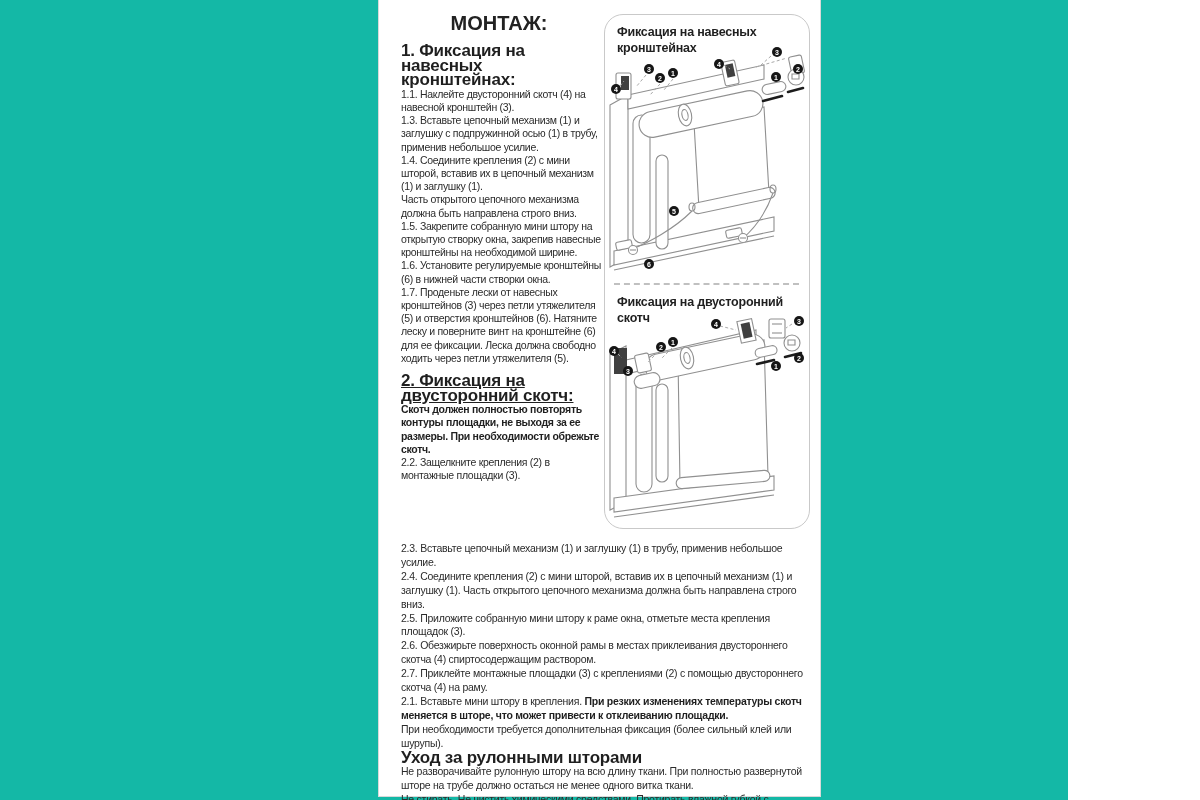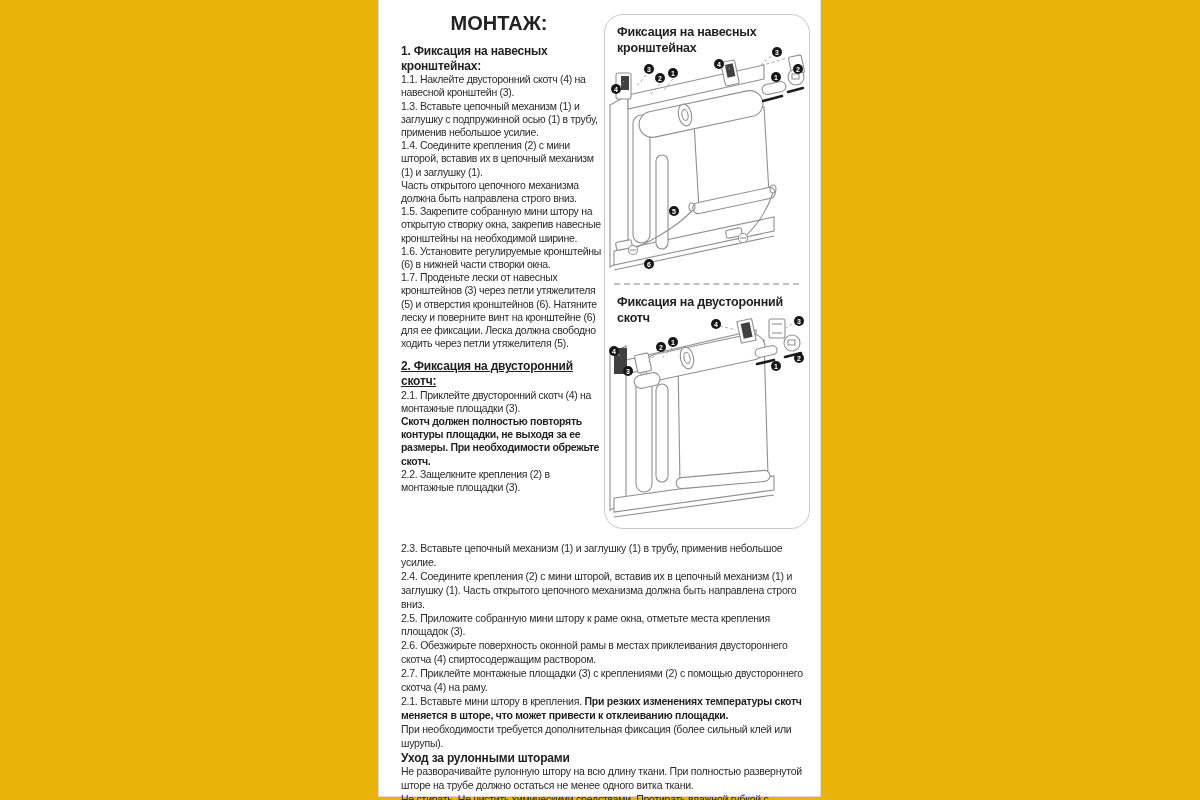--- a/index.html
+++ b/index.html
@@ -1,25 +1,25 @@
 <!DOCTYPE html>
 <html><head>
 <meta charset="utf-8">
 <style>
   html,body{margin:0;padding:0;background:#ffffff;}
-  .canvas{position:relative;width:1200px;height:800px;overflow:hidden;background:#eab308;
+  .canvas{position:relative;width:1068px;height:800px;overflow:hidden;background:#14b8a6;
           font-family:"Liberation Sans","DejaVu Sans",sans-serif;color:#2b2b2b;}
   .page{position:absolute;left:378px;top:-3px;width:441px;height:798px;background:#fff;
         border:1px solid #d9d9d9;}
   .page-title{position:absolute;left:22px;top:14px;width:196px;text-align:center;
         font-size:20px;font-weight:bold;color:#222;}
   .col-left{position:absolute;left:22px;top:46px;width:200px;font-size:10.5px;
         line-height:13.2px;letter-spacing:-0.3px;}
   .col-left p,.wide p{margin:0;}
-  .h{font-weight:bold;font-size:12px;line-height:14.6px;color:#1f1f1f;letter-spacing:-0.2px;}
+  .h{font-weight:bold;font-size:17px;line-height:14.6px;color:#1f1f1f;letter-spacing:-0.2px;}
   .mt{margin-top:9px !important;text-decoration:underline;}
   .b{font-weight:bold;color:#1f1f1f;}
   .wide{position:absolute;left:22px;top:544px;width:412px;font-size:10.5px;
         line-height:13.9px;letter-spacing:-0.25px;}
   .care{margin-top:15px;}
   .dbox{position:absolute;left:225px;top:16px;width:204px;height:513px;background:#fff;
         border:1px solid #c9c9c9;border-radius:19px;}
   .dtitle{position:absolute;left:12px;width:182px;font-size:12.5px;font-weight:bold;
         line-height:16px;color:#1f1f1f;letter-spacing:-0.2px;}
   #dt1{top:9px;}
@@ -48,21 +48,20 @@
     <div class="col-left">
       <p class="h">1. Фиксация на навесных кронштейнах:</p>
       <p>1.1. Наклейте двусторонний скотч (4) на навесной кронштейн (3).</p>
       <p>1.3. Вставьте цепочный механизм (1) и заглушку с подпружинной осью (1) в трубу, применив небольшое усилие.</p>
       <p>1.4. Соедините крепления (2) с мини шторой, вставив их в цепочный механизм (1) и заглушку (1).</p>
       <p>Часть открытого цепочного механизма должна быть направлена строго вниз.</p>
       <p>1.5. Закрепите собранную мини штору на открытую створку окна, закрепив навесные кронштейны на необходимой ширине.</p>
       <p>1.6. Установите регулируемые кронштейны (6) в нижней части створки окна.</p>
       <p>1.7. Проденьте лески от навесных кронштейнов (3) через петли утяжелителя (5) и отверстия кронштейнов (6). Натяните леску и поверните винт на кронштейне (6) для ее фиксации. Леска должна свободно ходить через петли утяжелителя (5).</p>
       <p class="h mt">2. Фиксация на двусторонний скотч:</p>
-      <p>2.1. Приклейте двусторонний скотч (4) на монтажные площадки (3).</p>
       <p class="b">Скотч должен полностью повторять контуры площадки, не выходя за ее размеры. При необходимости обрежьте скотч.</p>
       <p>2.2. Защелкните крепления (2) в  монтажные площадки (3).</p>
     </div>
 
     <div class="dbox">
       <div class="dtitle" id="dt1">Фиксация на навесных кронштейнах</div>
 
       <svg class="dsvg" id="svg1" width="202" height="238" viewBox="0 0 202 238">
         <g>
           <polygon class="wf" points="4,62 22,52 22,214 4,224"></polygon>

